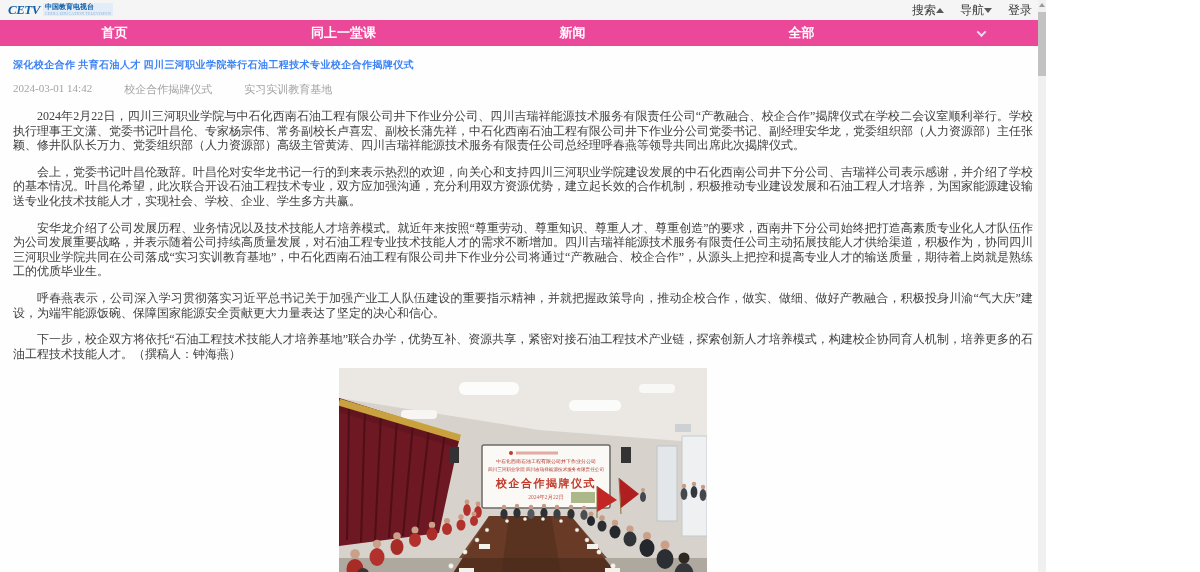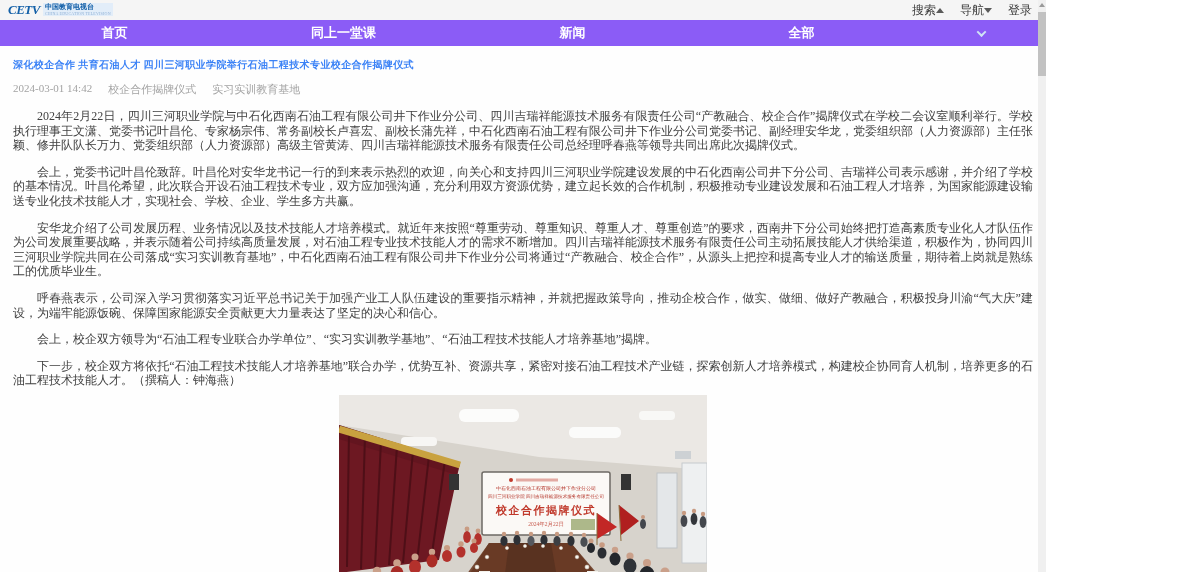--- a/index.html
+++ b/index.html
@@ -13,29 +13,29 @@
   .logo-brand { font-size:13px; font-weight:bold; font-style:italic; color:#1460a8; letter-spacing:-0.5px; line-height:14px; }
   .logo-cnblock { background:#e2edf9; padding:1px 2px 0; }
   .logo-cn { display:block; font-size:7px; font-weight:bold; color:#1460a8; line-height:7px; white-space:nowrap; }
   .logo-en { display:block; font-size:4px; color:#8fb0d6; line-height:5px; white-space:nowrap; letter-spacing:.2px; }
   .top-links { display:flex; gap:16px; font-size:12px; color:#3c3c3c; }
   .top-link { display:flex; align-items:center; cursor:pointer;text-align:right; }
   .caret-up { width:0; height:0; border-left:4px solid transparent; border-right:4px solid transparent; border-bottom:5px solid #5a5a5a; }
   .caret-down { width:0; height:0; border-left:4px solid transparent; border-right:4px solid transparent; border-top:5px solid #5a5a5a; }
 
   
-  .navbar { height:26px; background:#8b5cf6; display:flex; align-items:stretch; }
+  .navbar { height:26px; background:#ec4899; display:flex; align-items:stretch; }
   .nav-item { flex:1; display:flex; align-items:center; justify-content:center; color:#fff; font-size:13px; font-weight:bold; cursor:pointer; }
   .nav-chevron { width:130px; display:flex; align-items:center; justify-content:center; cursor:pointer; }
   .chev { width:7px; height:7px; border-right:2px solid #cfe3f5; border-bottom:2px solid #cfe3f5; transform:rotate(45deg) translate(-1px,-1px); }
 
   
   .article { padding:10px 13px 0; }
   .title { font-size:10px; font-weight:bold; color:#3b82f6; letter-spacing:.4px; margin:2px 0 10px; }
-  .meta { display:flex; gap:16px; font-size:11px; color:#a3a3a3; margin-bottom:8px; }
+  .meta { display:flex; gap:32px; font-size:11px; color:#a3a3a3; margin-bottom:8px; }
   .article p { font-size:12px; color:#404040; line-height:14.6px; text-indent:2em; text-align:justify; margin:12px 0 7px; }
 
   
   .photo { display:block; width:368px; height:240px; margin:4px auto 0; }
 
   
   .scrollbar { position:absolute; top:0; right:0; width:8px; height:572px; background:#f0f0f0; }
   .scrollbar-arrow { width:0; height:0; margin:3px auto 2px; border-left:3px solid transparent; border-right:3px solid transparent; border-bottom:4px solid #9a9a9a; }
   .scrollbar-thumb { position:absolute; top:12px; left:0; width:8px; height:64px; background:#c2c2c2; }
 </style>
@@ -81,21 +81,20 @@
     <h1 class="title">深化校企合作 共育石油人才 四川三河职业学院举行石油工程技术专业校企合作揭牌仪式</h1>
     <div class="meta">
       <span>2024-03-01 14:42</span>
       <span>校企合作揭牌仪式</span>
       <span>实习实训教育基地</span>
     </div>
     <p>2024年2月22日，四川三河职业学院与中石化西南石油工程有限公司井下作业分公司、四川吉瑞祥能源技术服务有限责任公司“产教融合、校企合作”揭牌仪式在学校二会议室顺利举行。学校执行理事王文潇、党委书记叶昌伦、专家杨宗伟、常务副校长卢喜宏、副校长蒲先祥，中石化西南石油工程有限公司井下作业分公司党委书记、副经理安华龙，党委组织部（人力资源部）主任张颖、修井队队长万力、党委组织部（人力资源部）高级主管黄涛、四川吉瑞祥能源技术服务有限责任公司总经理呼春燕等领导共同出席此次揭牌仪式。</p>
     <p>会上，党委书记叶昌伦致辞。叶昌伦对安华龙书记一行的到来表示热烈的欢迎，向关心和支持四川三河职业学院建设发展的中石化西南公司井下分公司、吉瑞祥公司表示感谢，并介绍了学校的基本情况。叶昌伦希望，此次联合开设石油工程技术专业，双方应加强沟通，充分利用双方资源优势，建立起长效的合作机制，积极推动专业建设发展和石油工程人才培养，为国家能源建设输送专业化技术技能人才，实现社会、学校、企业、学生多方共赢。</p>
     <p>安华龙介绍了公司发展历程、业务情况以及技术技能人才培养模式。就近年来按照“尊重劳动、尊重知识、尊重人才、尊重创造”的要求，西南井下分公司始终把打造高素质专业化人才队伍作为公司发展重要战略，并表示随着公司持续高质量发展，对石油工程专业技术技能人才的需求不断增加。四川吉瑞祥能源技术服务有限责任公司主动拓展技能人才供给渠道，积极作为，协同四川三河职业学院共同在公司落成“实习实训教育基地”，中石化西南石油工程有限公司井下作业分公司将通过“产教融合、校企合作”，从源头上把控和提高专业人才的输送质量，期待着上岗就是熟练工的优质毕业生。</p>
     <p>呼春燕表示，公司深入学习贯彻落实习近平总书记关于加强产业工人队伍建设的重要指示精神，并就把握政策导向，推动企校合作，做实、做细、做好产教融合，积极投身川渝“气大庆”建设，为端牢能源饭碗、保障国家能源安全贡献更大力量表达了坚定的决心和信心。</p>
-    <p>会上，校企双方领导为“石油工程专业联合办学单位”、“实习实训教学基地”、“石油工程技术技能人才培养基地”揭牌。</p>
     <p>下一步，校企双方将依托“石油工程技术技能人才培养基地”联合办学，优势互补、资源共享，紧密对接石油工程技术产业链，探索创新人才培养模式，构建校企协同育人机制，培养更多的石油工程技术技能人才。（撰稿人：钟海燕）</p>
 
     <svg class="photo" viewBox="0 0 368 240" xmlns="http://www.w3.org/2000/svg" preserveAspectRatio="none">
 
       <rect x="0" y="20" width="368" height="180" fill="#d7d3cc"></rect>
 
       <polygon points="0,0 368,0 368,75 200,62 0,30" fill="#ebe8e4"></polygon>
       <g>
         <rect x="120" y="14" width="60" height="13" rx="6" fill="#fcfcfb"></rect>
         <rect x="230" y="32" width="52" height="11" rx="5" fill="#fbfbfa"></rect>

